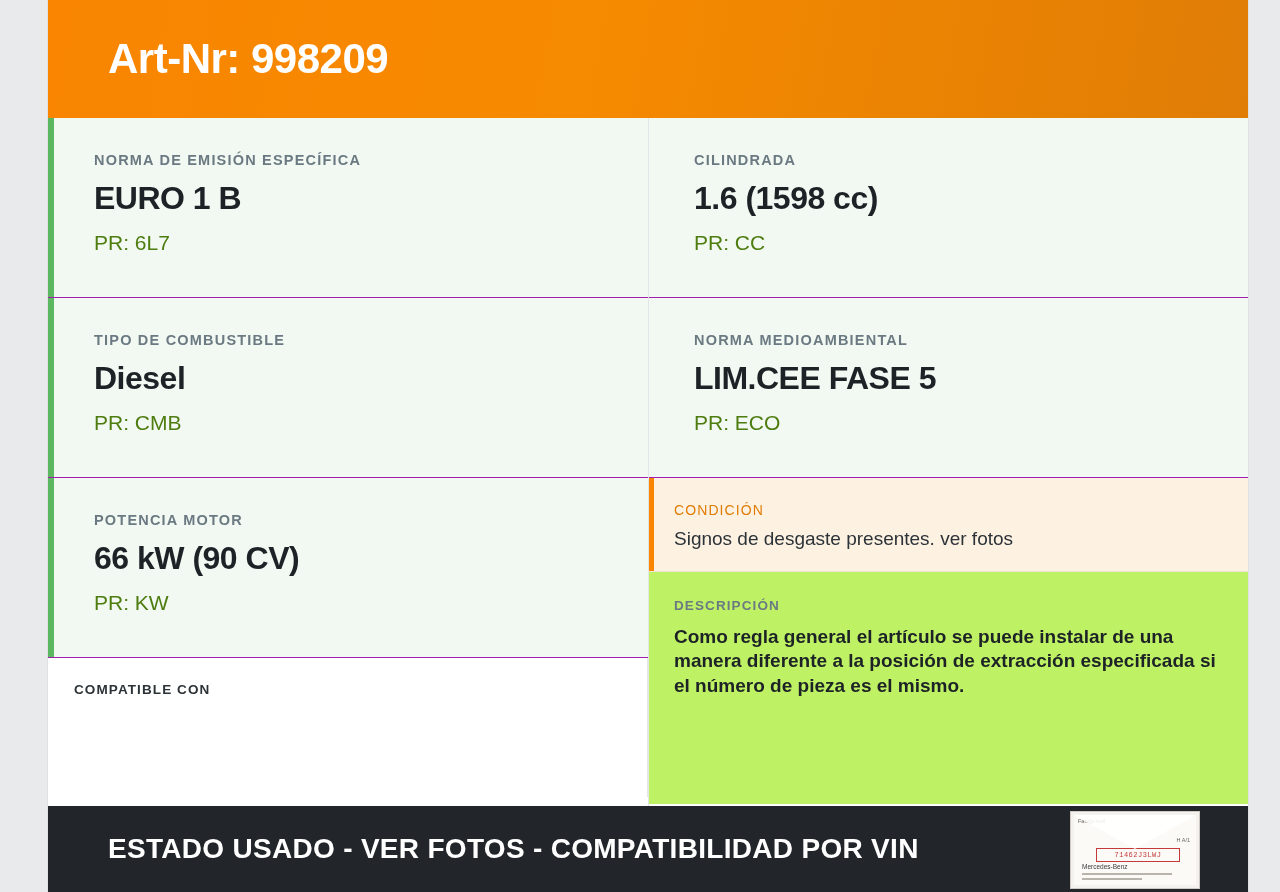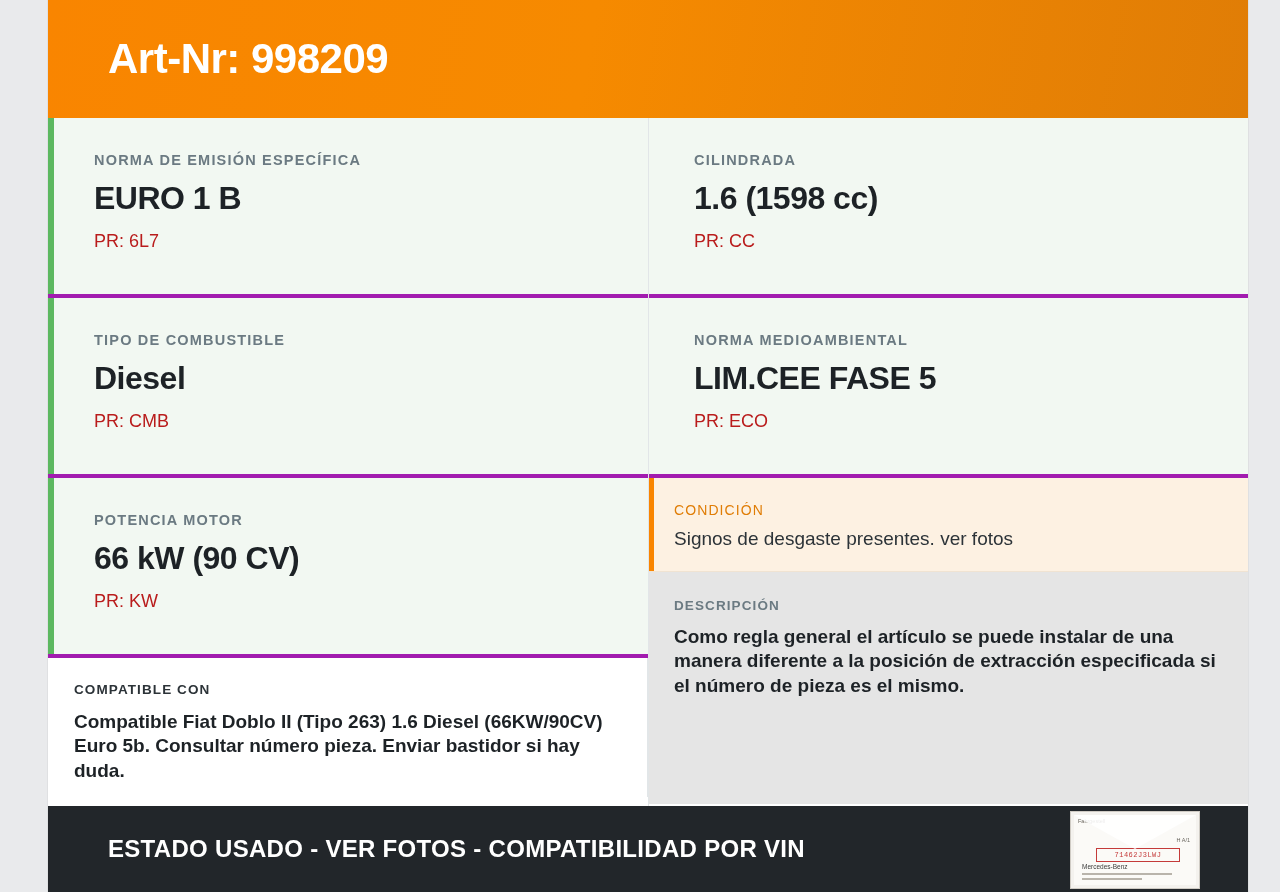--- a/index.html
+++ b/index.html
@@ -44,21 +44,21 @@
     width: 100%;
   }
   .col-left { width: 600px; }
   .col-right { width: 600px; }
 
   .cell {
     position: relative;
     box-sizing: border-box;
     padding: 34px 46px 30px 46px;
     background: #f2f8f2;
-    border-bottom: 4px solid #a21caf;
+    border-bottom: 1px solid #a21caf;
   }
   .cell.green::before {
     content: "";
     position: absolute;
     left: 0; top: 0; bottom: 0;
     width: 6px;
     background: #5cb860;
   }
   .cell-label {
     font-size: 14.5px;
@@ -69,22 +69,22 @@
     margin-bottom: 12px;
   }
   .cell-value {
     font-size: 32px;
     font-weight: bold;
     color: #1d2226;
     letter-spacing: -0.5px;
     margin-bottom: 14px;
   }
   .cell-pr {
-    font-size: 18px;
-    color: #b91c1c;
+    font-size: 21px;
+    color: #4d7c0f;
   }
 
   .cell-h1 { height: 180px; }
 
   
   .cell-condition {
     position: relative;
     box-sizing: border-box;
     height: 94px;
     padding: 24px 26px 0 26px;
@@ -108,21 +108,21 @@
   }
   .cond-text {
     font-size: 19px;
     color: #2c3338;
   }
 
   
   .cell-desc {
     box-sizing: border-box;
     padding: 26px 26px 0 26px;
-    background: #e5e5e5;
+    background: #bef264;
     height: 232px;
   }
   .desc-label {
     font-size: 13.5px;
     letter-spacing: 1.1px;
     text-transform: uppercase;
     color: #6b7a82;
     font-weight: bold;
     margin-bottom: 12px;
   }
@@ -168,21 +168,21 @@
     width: 1200px;
     height: 86px;
     background: #22262a;
     display: flex;
     align-items: center;
     padding-left: 60px;
     box-sizing: border-box;
   }
   .footer-text {
     color: #ffffff;
-    font-size: 24px;
+    font-size: 28px;
     font-weight: bold;
     letter-spacing: 0.3px;
   }
   .footer-thumb {
     position: absolute;
     right: 48px;
     top: 5px;
     width: 128px;
     height: 76px;
     background: #f4f2ee;
@@ -279,21 +279,20 @@
       </div>
 
       <div class="cell green cell-h1">
         <div class="cell-label">POTENCIA MOTOR</div>
         <div class="cell-value">66 kW (90 CV)</div>
         <div class="cell-pr">PR: KW</div>
       </div>
 
       <div class="cell-compat">
         <div class="compat-label">COMPATIBLE CON</div>
-        <div class="compat-text">Compatible Fiat Doblo II (Tipo 263) 1.6 Diesel (66KW/90CV) Euro 5b. Consultar número pieza. Enviar bastidor si hay duda.</div>
       </div>
 
     </div>
 
     <div class="col-right right-stack">
 
       <div class="cell cell-h1">
         <div class="cell-label">CILINDRADA</div>
         <div class="cell-value">1.6 (1598 cc)</div>
         <div class="cell-pr">PR: CC</div>

